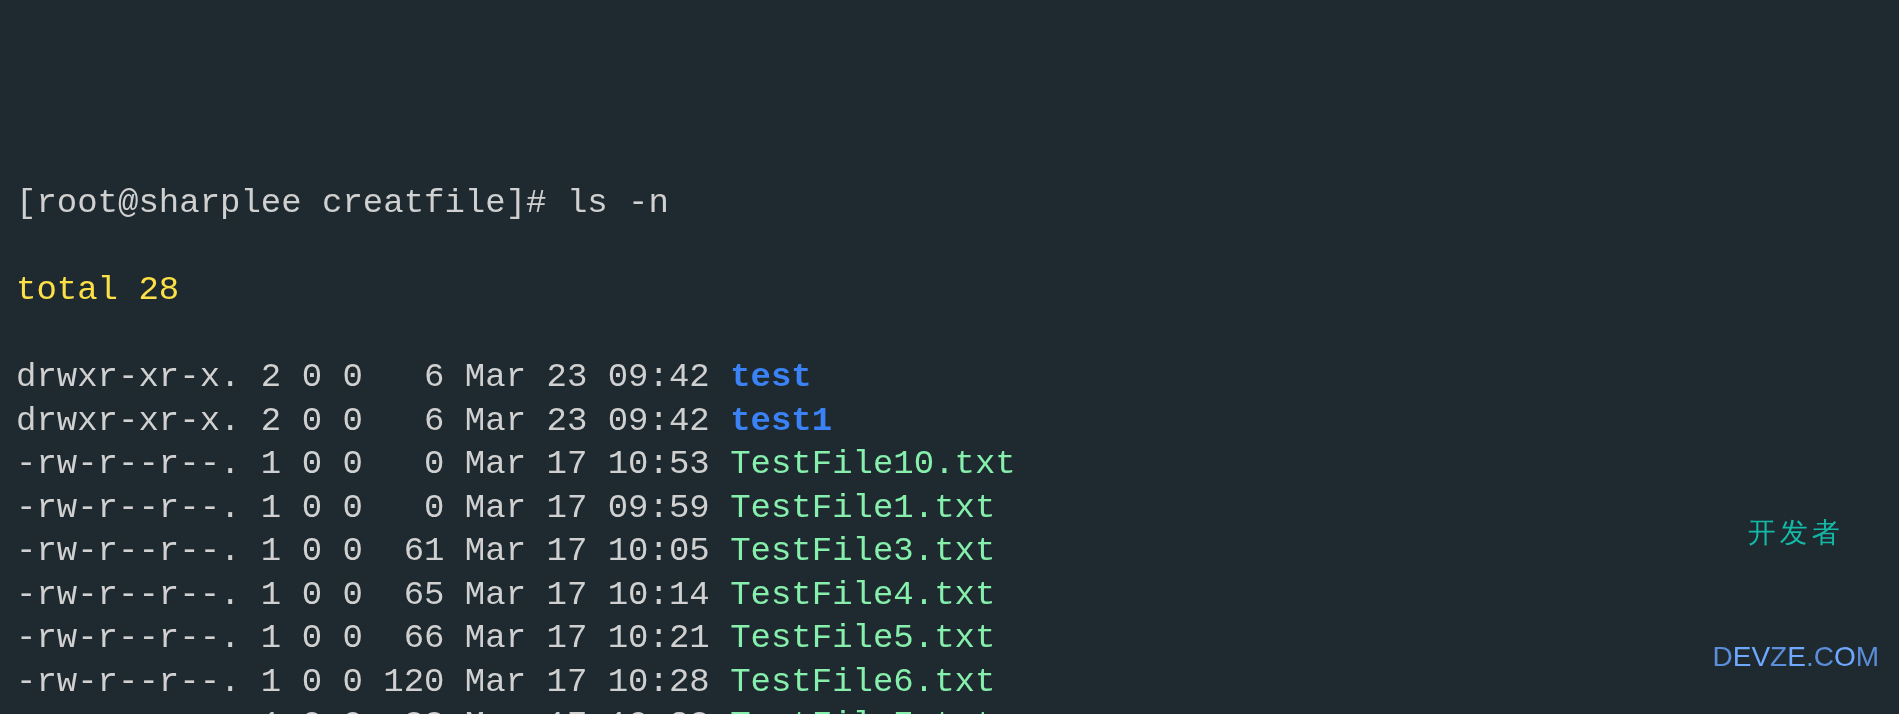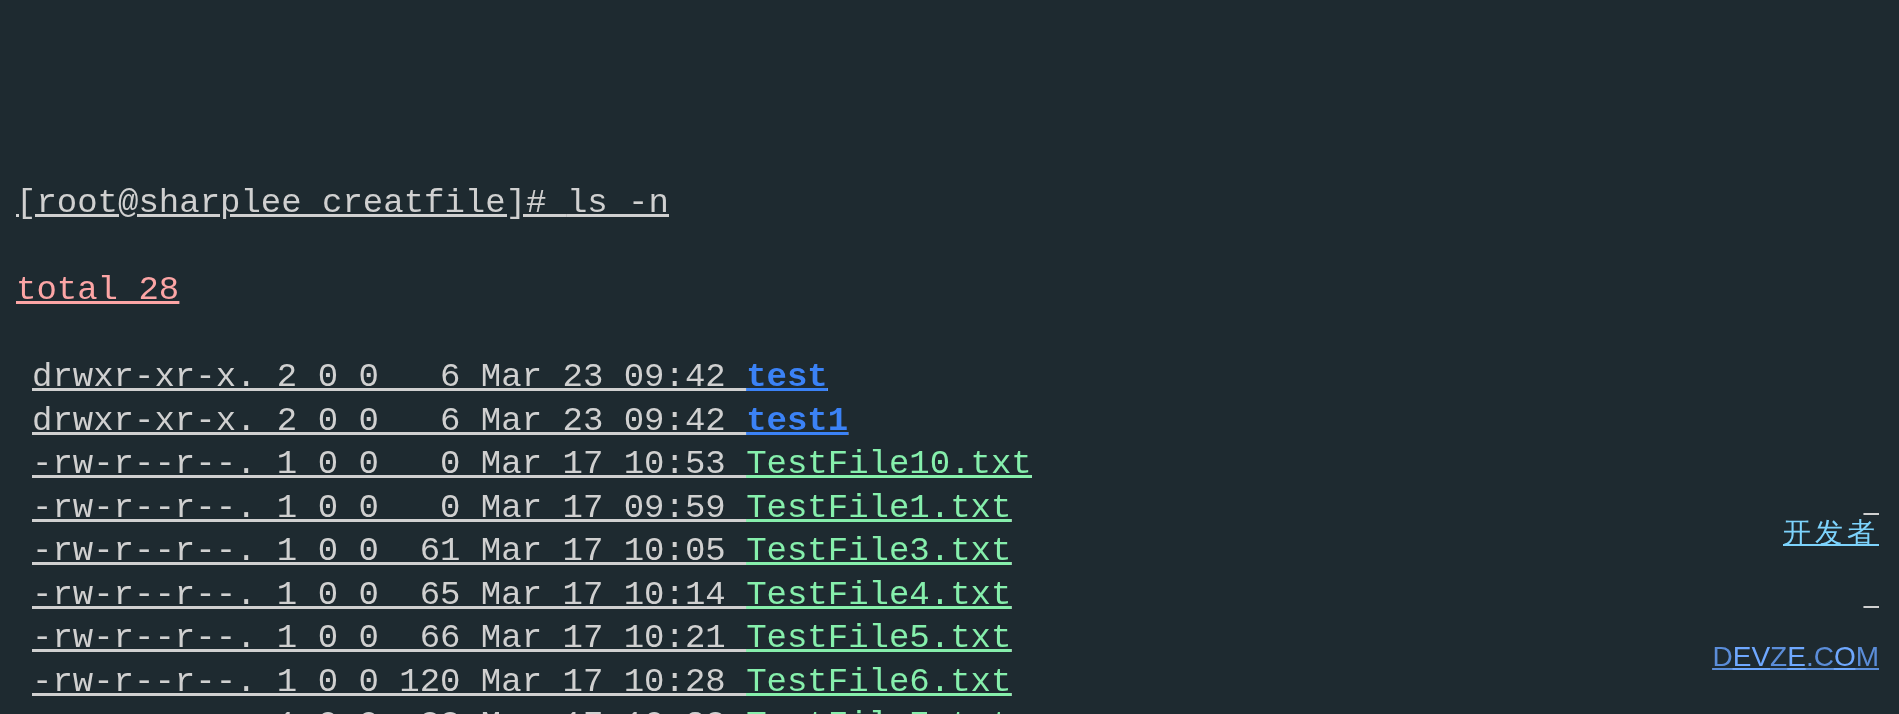--- a/index.html
+++ b/index.html
@@ -1,19 +1,18 @@
 <!DOCTYPE html>
 <html><head>
 <meta charset="utf-8">
 <style>
   * {
     margin: 0;
     padding: 0;
     box-sizing: border-box;
-    text-decoration: underline;
   }
   body {
     background-color: #1e2a30;
     color: #d0d0d0;
     font-family: "Consolas", "Monaco", "Courier New", monospace;
     font-size: 34px;
     line-height: 1.28;
     padding: 8px 16px;
     width: 1899px;
     height: 714px;
@@ -21,45 +20,45 @@
     position: relative;
     white-space: pre;
   }
   .prompt-line {
     color: #d0d0d0;
   }
   .command {
     color: #d0d0d0;
   }
   .total-line {
-    color: #fca5a5;
+    color: #fde047;
   }
   .row {
     color: #d0d0d0;
-    margin-left: 16px;
   }
   .dir-name {
     color: #3b82f6;
     font-weight: bold;
   }
   .file-name {
     color: #86efac;
   }
   .watermark {
     position: absolute;
     right: 20px;
     bottom: 10px;
     font-family: "Arial", sans-serif;
     font-size: 28px;
     text-align: right;
     line-height: 1.1;
   }
   .watermark .top {
-    color: #7dd3fc;
+    color: #14b8a6;
     letter-spacing: 4px;
+    text-align: center;
   }
   .watermark .bottom {
     color: #4a7bd0;
     margin-top: 32px;
   }
   .watermark .bottom .c1 { color: #5b8dd9; }
   .watermark .bottom .c2 { color: #6fa8ff; }
 </style>
 </head>
 <body>

